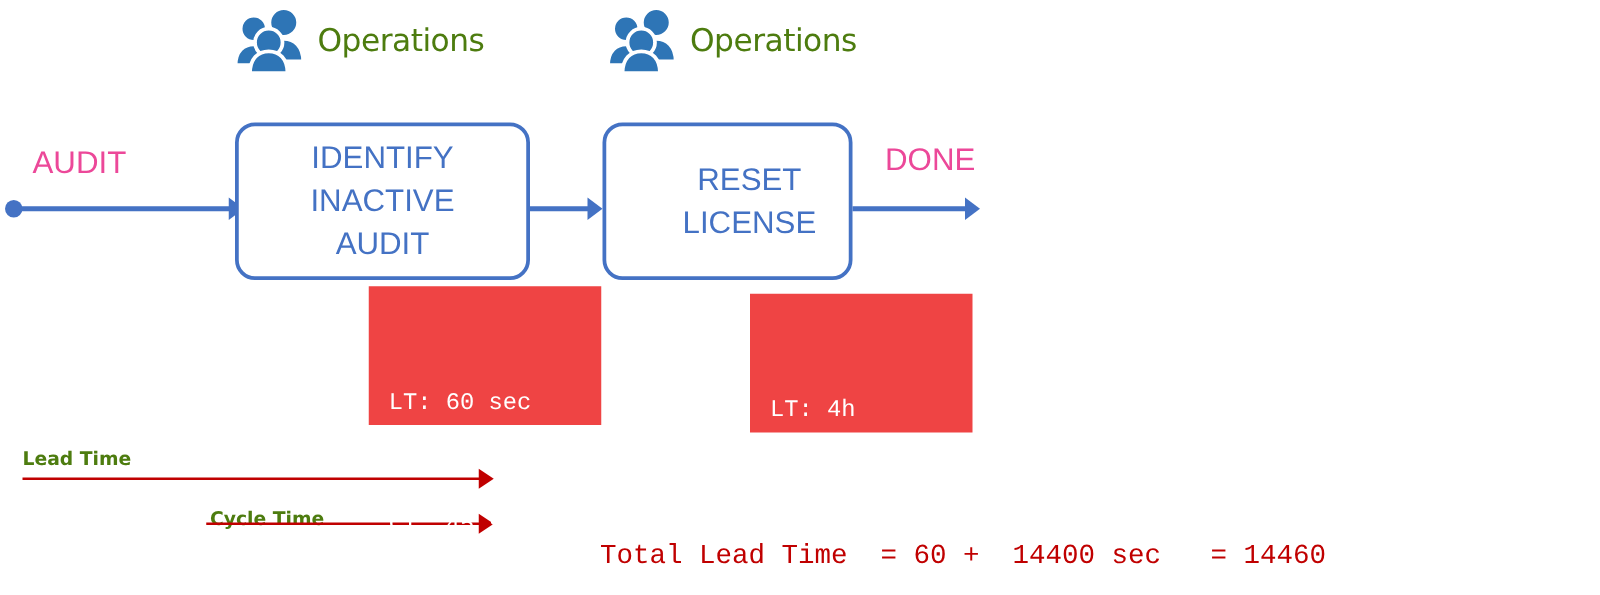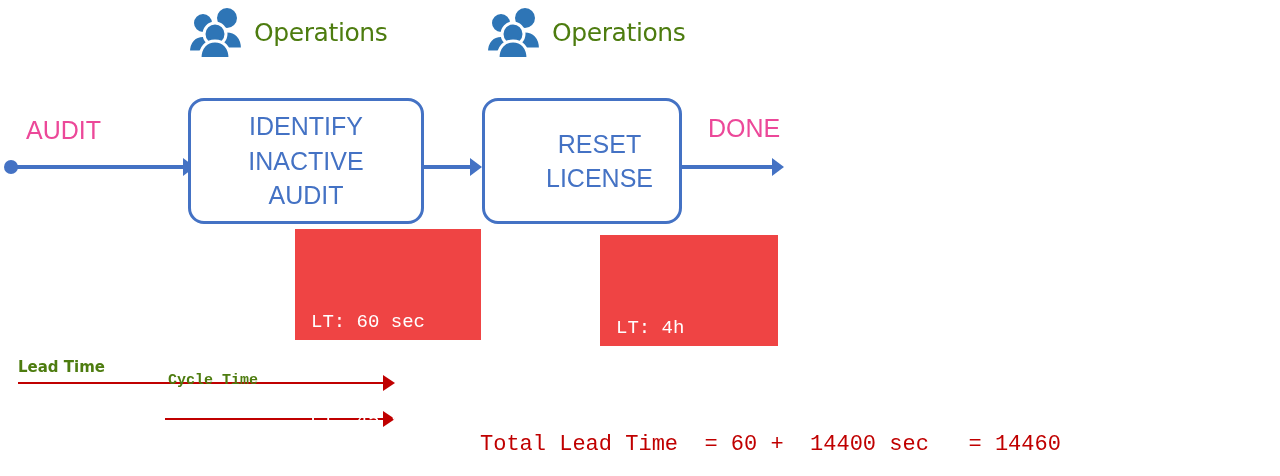--- a/index.html
+++ b/index.html
@@ -193,21 +193,21 @@
   <div class="metric-box" style="left:600px; top:235px; width:178px; height:111px;">
     <span class="row">LT: 4h</span>
     <span class="row">CT: 0.5h</span>
     
   </div>
 
   <div class="time-label" style="left:18px; top:358px;">Lead Time</div>
   <div class="time-line" style="left:18px; top:382px; width:370px;"></div>
   <div class="time-head" style="left:383px; top:375px;"></div>
 
-  <div class="time-label" style="left:168px; top:372px;font-family:Liberation Mono, monospace;">Cycle Time</div>
+  <div class="time-label" style="left:168px; top:406px;">Cycle Time</div>
   <div class="time-line" style="left:165px; top:418px; width:223px;"></div>
   <div class="time-head" style="left:383px; top:411px;"></div>
 
   <div class="calc" style="left:480px; top:364px;">
     <span class="row">Total Lead Time  = 60 +  14400 sec   = 14460</span>
     
     
   </div>
 
 </div>

